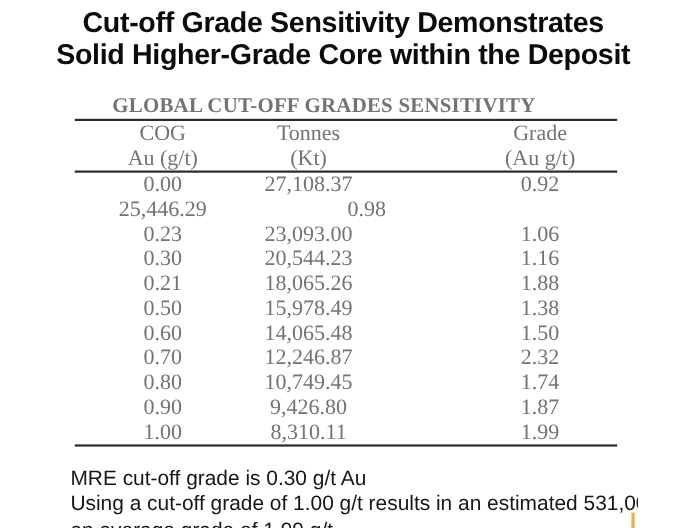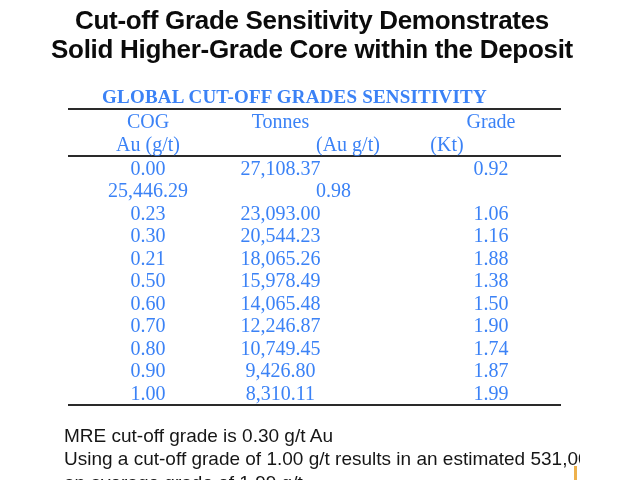--- a/index.html
+++ b/index.html
@@ -24,21 +24,21 @@
     font-size: 26px;
     line-height: 29px;
     letter-spacing: -0.3px;
     color: #0b0b0b;
   }
   .cog-table {
     position: absolute;
     top: 86px; left: 68px;
     width: 493px;
     font-family: "Liberation Serif", "DejaVu Serif", serif;
-    color: #3b82f6;
+    color: #737373;
   }
   .t-title {
     text-align: center;
     transform: translateX(-20px);
     font-weight: bold;
     font-size: 19px;
     line-height: 22px;
     letter-spacing: 0.2px;
     white-space: nowrap;
   }
@@ -89,22 +89,22 @@
     <div class="rule"></div>
 
     <div class="thead">
       <div class="trow">
         <div class="tcell c1">COG</div>
         <div class="tcell c2">Tonnes</div>
         <div class="tcell c3">Grade</div>
       </div>
       <div class="trow">
         <div class="tcell c1">Au (g/t)</div>
+        <div class="tcell c2">(Kt)</div>
         <div class="tcell c3">(Au g/t)</div>
-        <div class="tcell c2">(Kt)</div>
       </div>
     </div>
 
     <div class="rule"></div>
 
     <div class="tbody">
 
     <div class="trow" style="">
         <div class="tcell c1">0.00</div>
         <div class="tcell c2">27,108.37</div>
@@ -135,21 +135,21 @@
         <div class="tcell c3">1.38</div>
       </div>
         <div class="trow" style="">
         <div class="tcell c1">0.60</div>
         <div class="tcell c2">14,065.48</div>
         <div class="tcell c3">1.50</div>
       </div>
         <div class="trow" style="">
         <div class="tcell c1">0.70</div>
         <div class="tcell c2">12,246.87</div>
-        <div class="tcell c3">1.90</div>
+        <div class="tcell c3">2.32</div>
       </div>
         <div class="trow" style="">
         <div class="tcell c1">0.80</div>
         <div class="tcell c2">10,749.45</div>
         <div class="tcell c3">1.74</div>
       </div>
         <div class="trow" style="">
         <div class="tcell c1">0.90</div>
         <div class="tcell c2">9,426.80</div>
         <div class="tcell c3">1.87</div>

